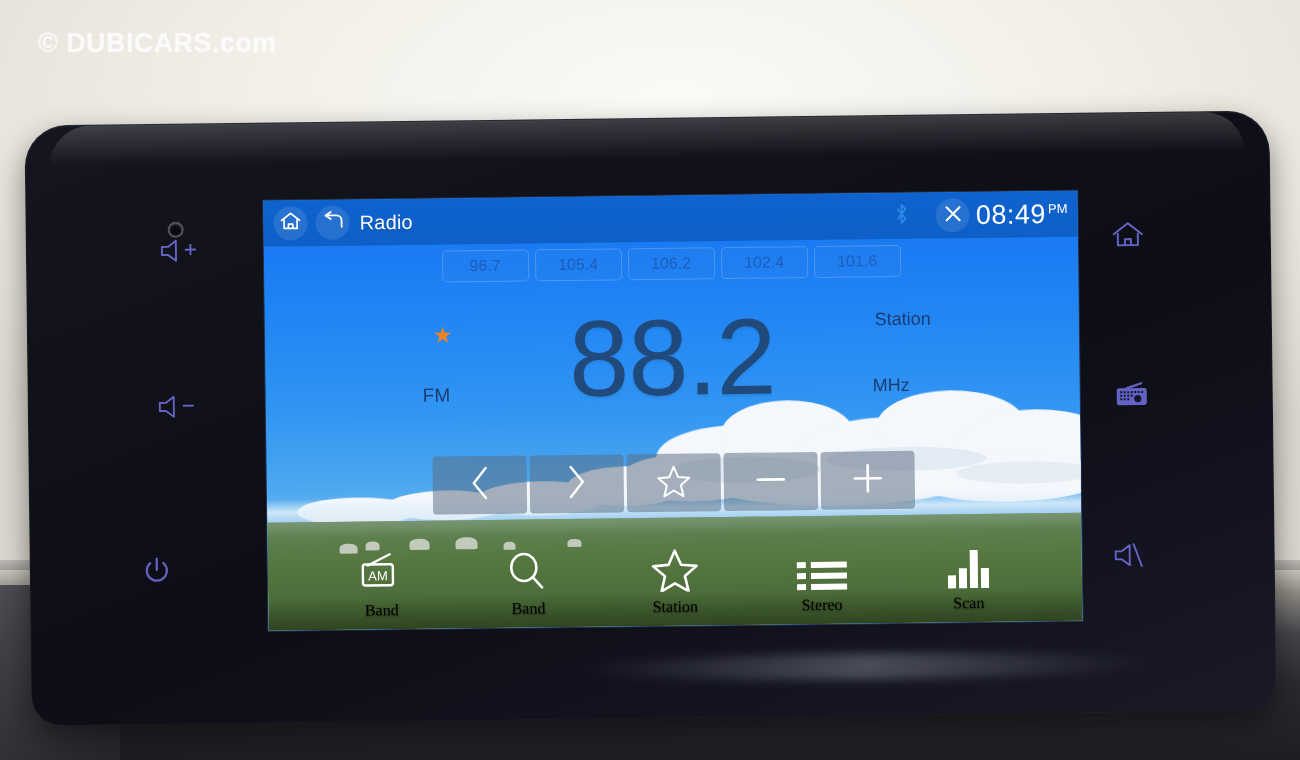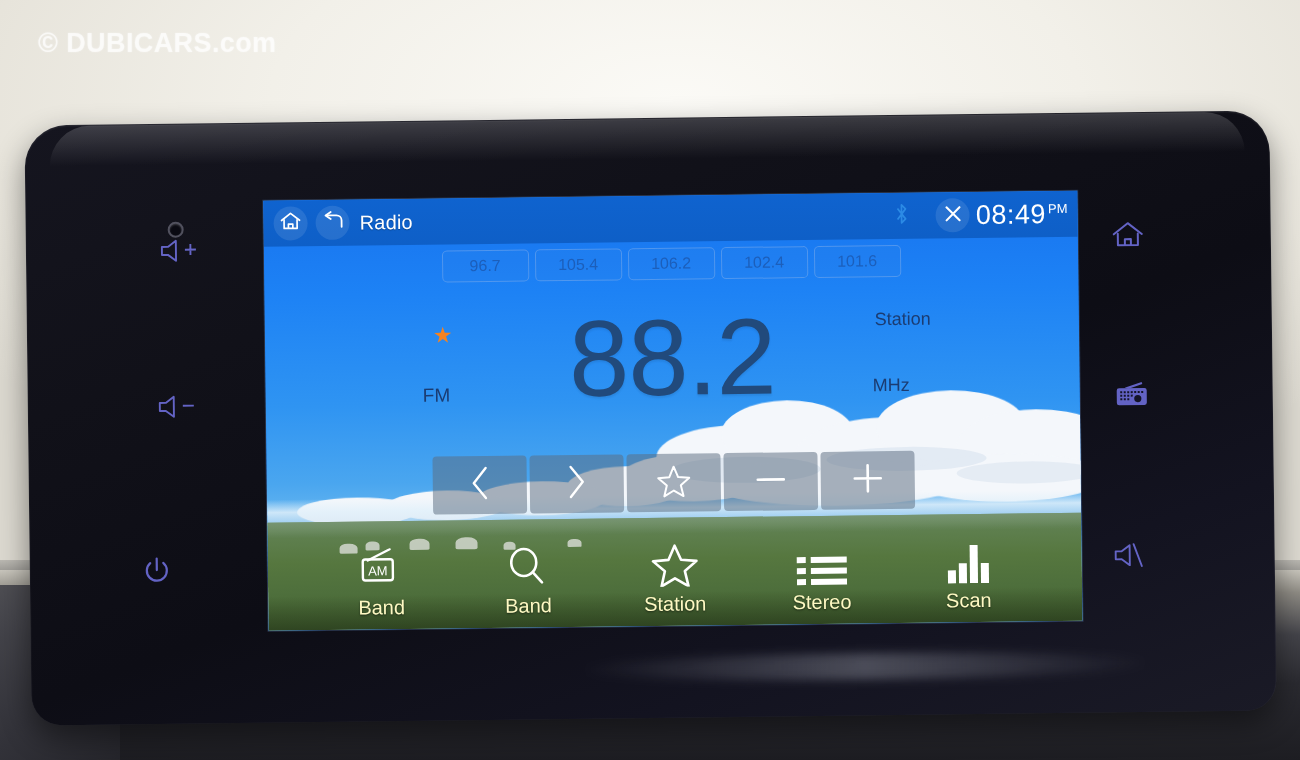--- a/index.html
+++ b/index.html
@@ -159,22 +159,23 @@
   }
 
   
   .toolbar{
     position:absolute; left:0; bottom:4px; width:100%; height:92px;
     display:flex; align-items:flex-end; justify-content:space-around; padding:0 40px 6px;
   }
   .tool{ display:flex; flex-direction:column; align-items:center; width:108px; }
   .tool .ticon{ height:44px; display:flex; align-items:flex-end; justify-content:center; color:#fff; }
   .tool .tlabel{
-    margin-top:6px; color:#fef9c3; font-size:20px;
+    margin-top:6px; color:#000000; font-size:16px;
     text-shadow:0 1px 2px rgba(0,0,0,.5);
+    font-family:Liberation Serif, serif;
   }
   
   .eq{ display:flex; align-items:flex-end; gap:3px; height:40px; }
   .eq i{ display:block; width:8px; background:#fff; }
   
   .listicon{ display:flex; flex-direction:column; gap:5px; }
   .listicon span{ display:flex; align-items:center; gap:5px; }
   .listicon b{ display:block; width:9px; height:6px; background:#fff; }
   .listicon u{ display:block; width:36px; height:6px; background:#fff; text-decoration:none; }
 

